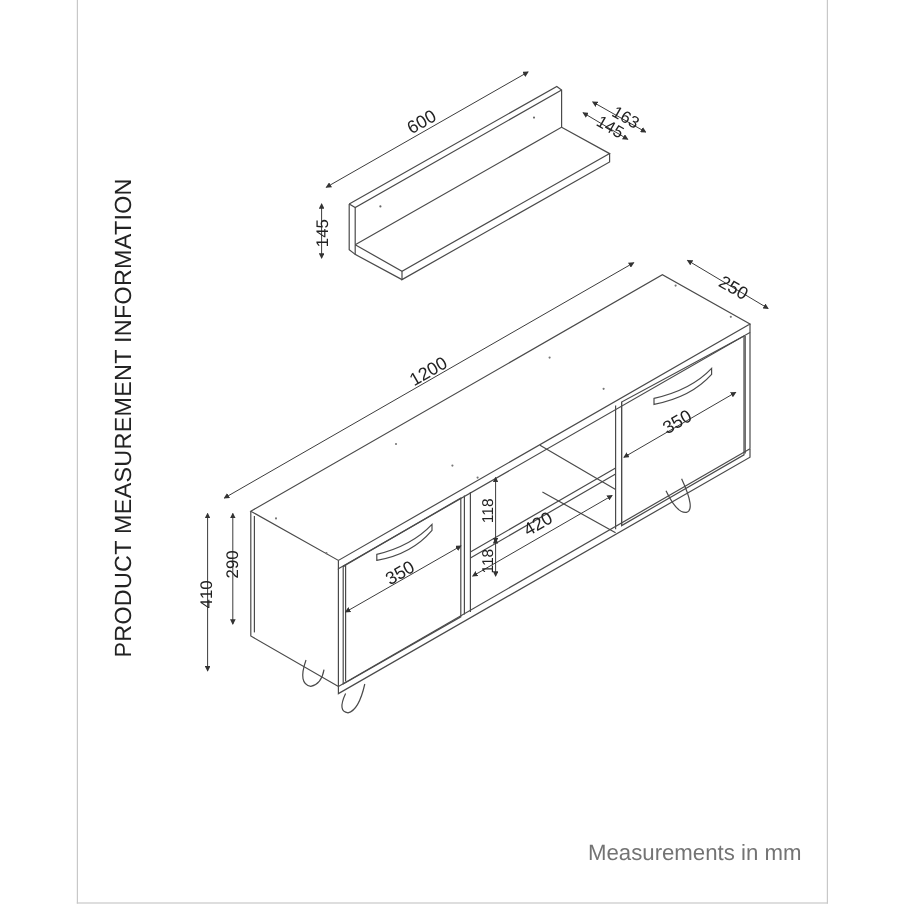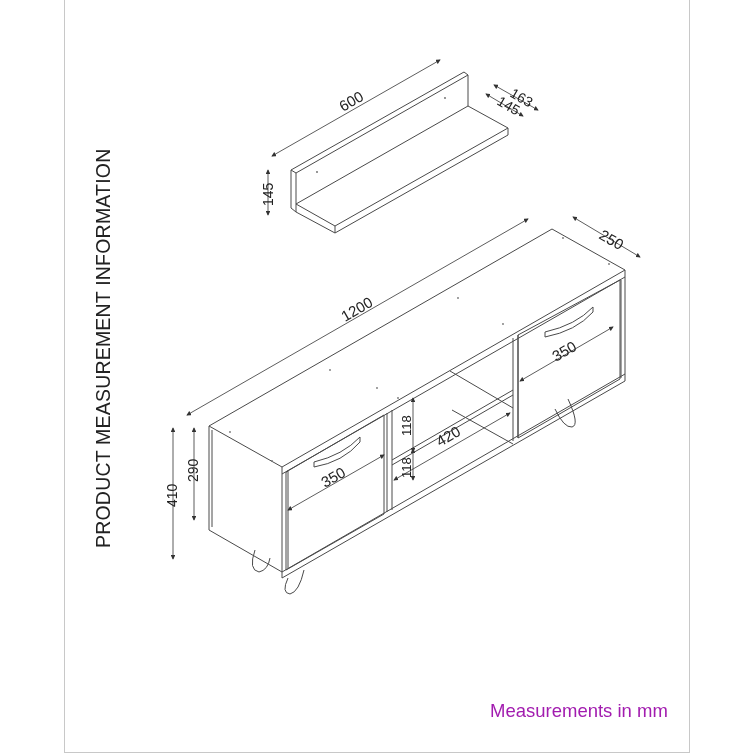--- a/index.html
+++ b/index.html
@@ -3,21 +3,21 @@
 <meta charset="utf-8">
 <style>
   html, body { margin: 0; padding: 0; background: #ffffff; }
   body { width: 755px; height: 755px; position: relative; overflow: hidden;
          font-family: "Liberation Sans", sans-serif; }
   .frame { position: absolute; left: 64px; top: -2px; width: 626px; height: 755px;
            border-left: 1px solid #c8c8c8; border-right: 1px solid #c8c8c8; border-bottom: 1px solid #c8c8c8;
            box-sizing: border-box; }
   .vtitle { position: absolute; left: 92px; top: 548px; transform-origin: 0 0; transform: rotate(-90deg);
             font-size: 19.5px; color: #222; letter-spacing: 0.2px; white-space: nowrap; }
-  .footnote { position: absolute; left: 490px; top: 700px; font-size: 18.5px; color: #a21caf; white-space: nowrap; }
+  .footnote { position: absolute; left: 490px; top: 700px; font-size: 18.5px; color: #737373; white-space: nowrap; }
   svg.drawing { position: absolute; left: 0; top: 0; }
   svg text { font-family: "Liberation Sans", sans-serif; fill: #222; }
 </style>
 </head>
 <body>
 
 <div class="frame"></div>
 
 <div class="vtitle">PRODUCT MEASUREMENT INFORMATION</div>
 

